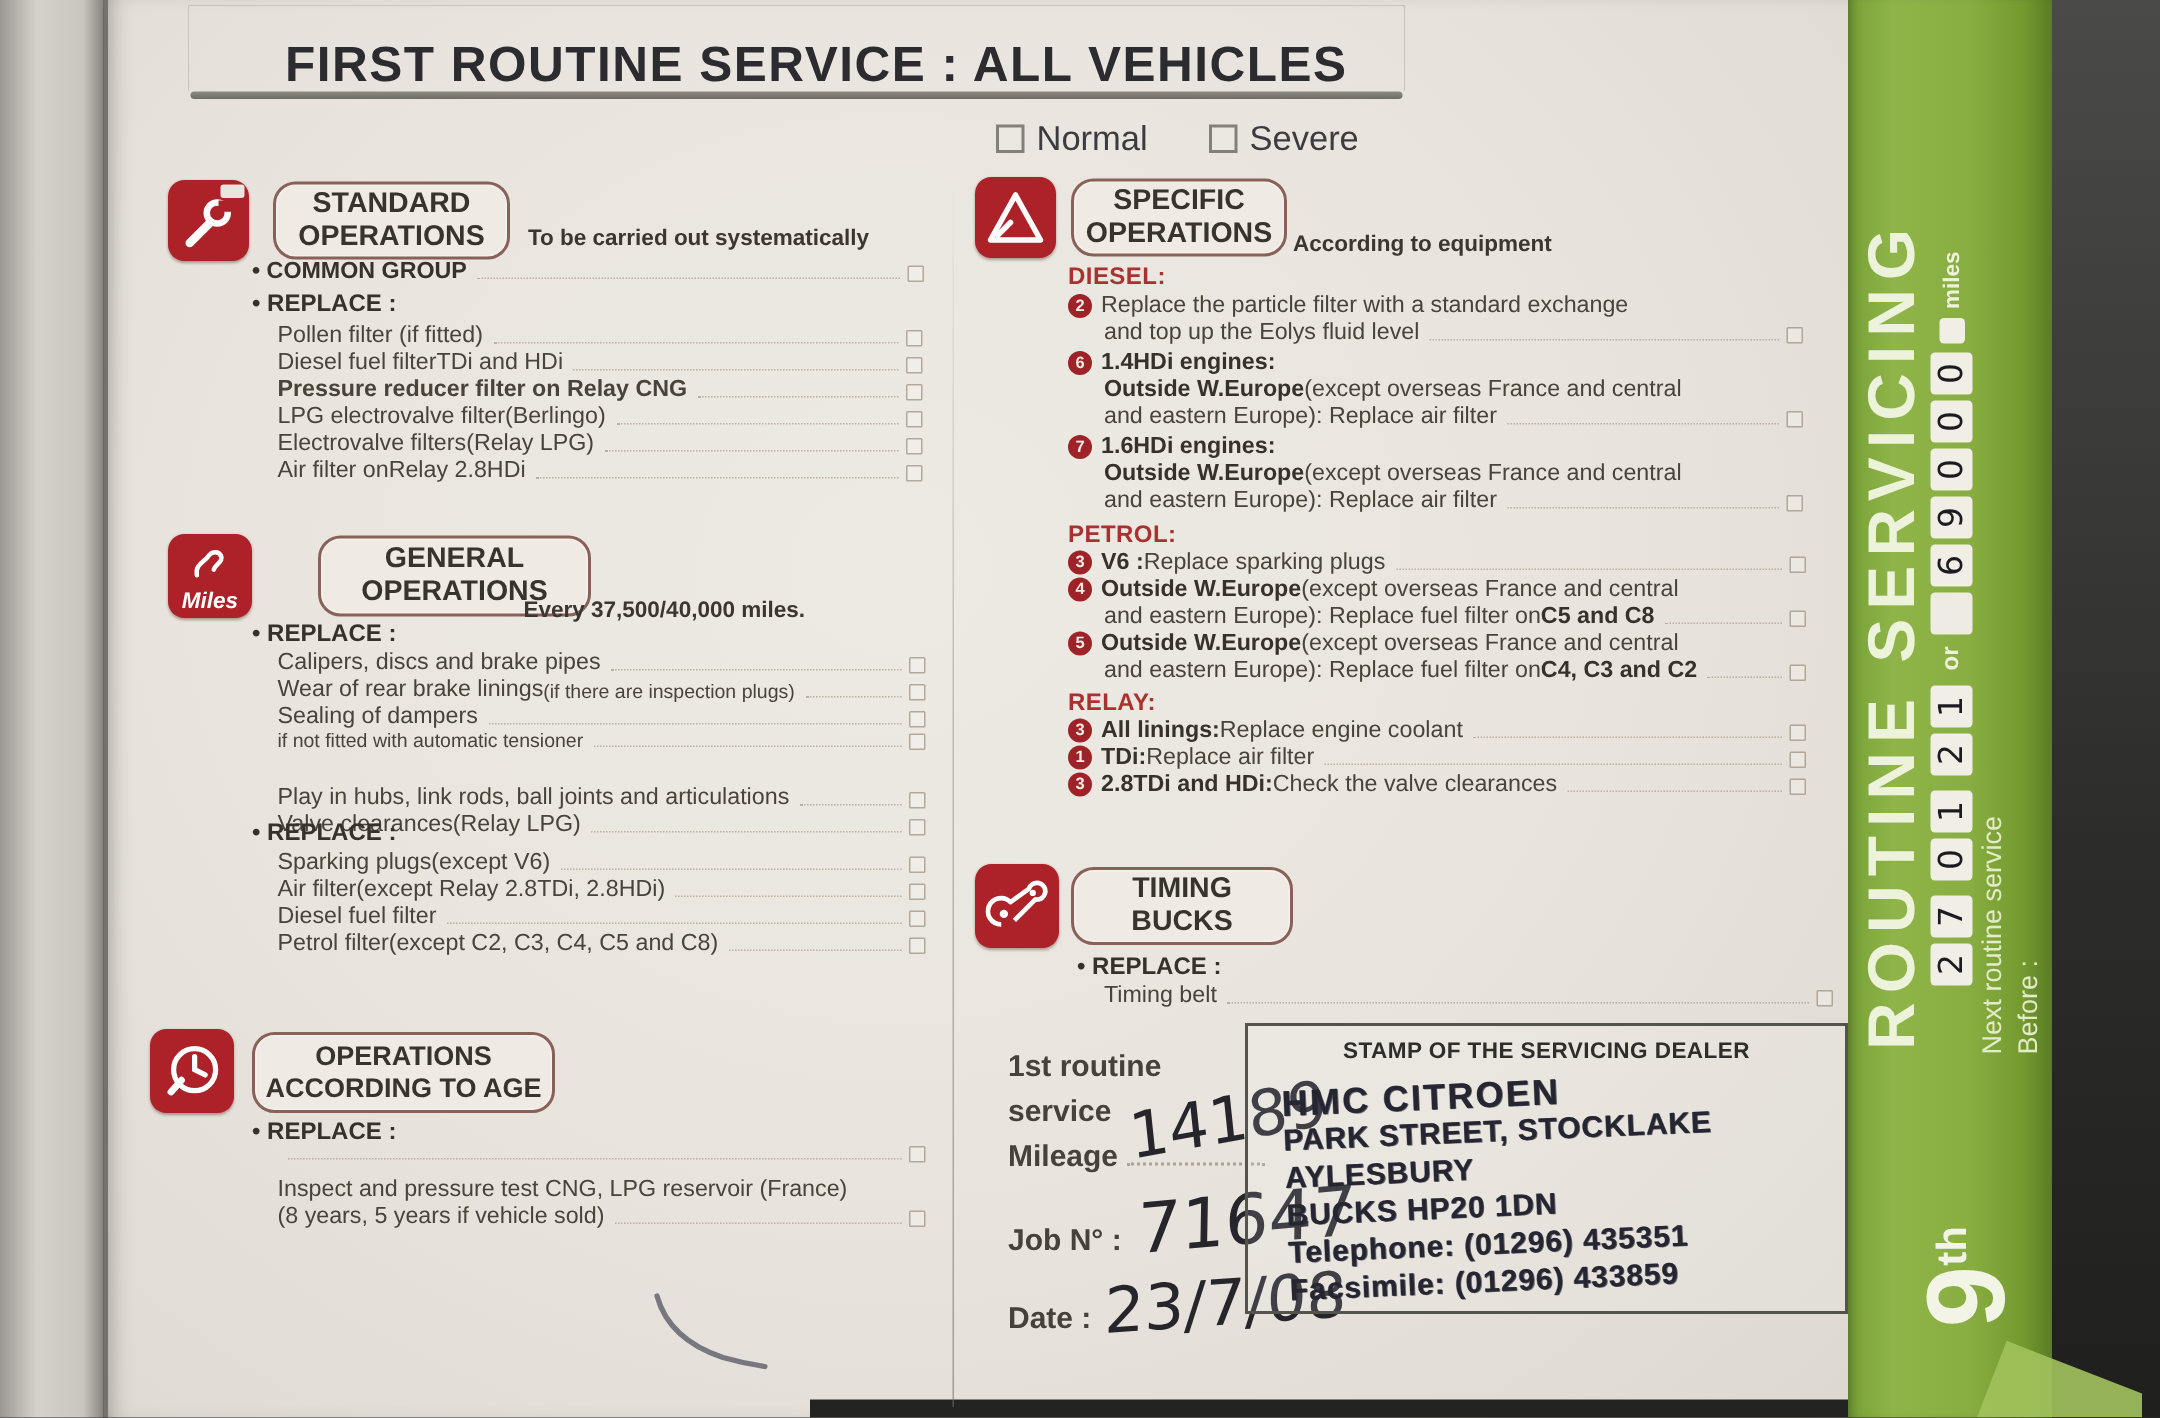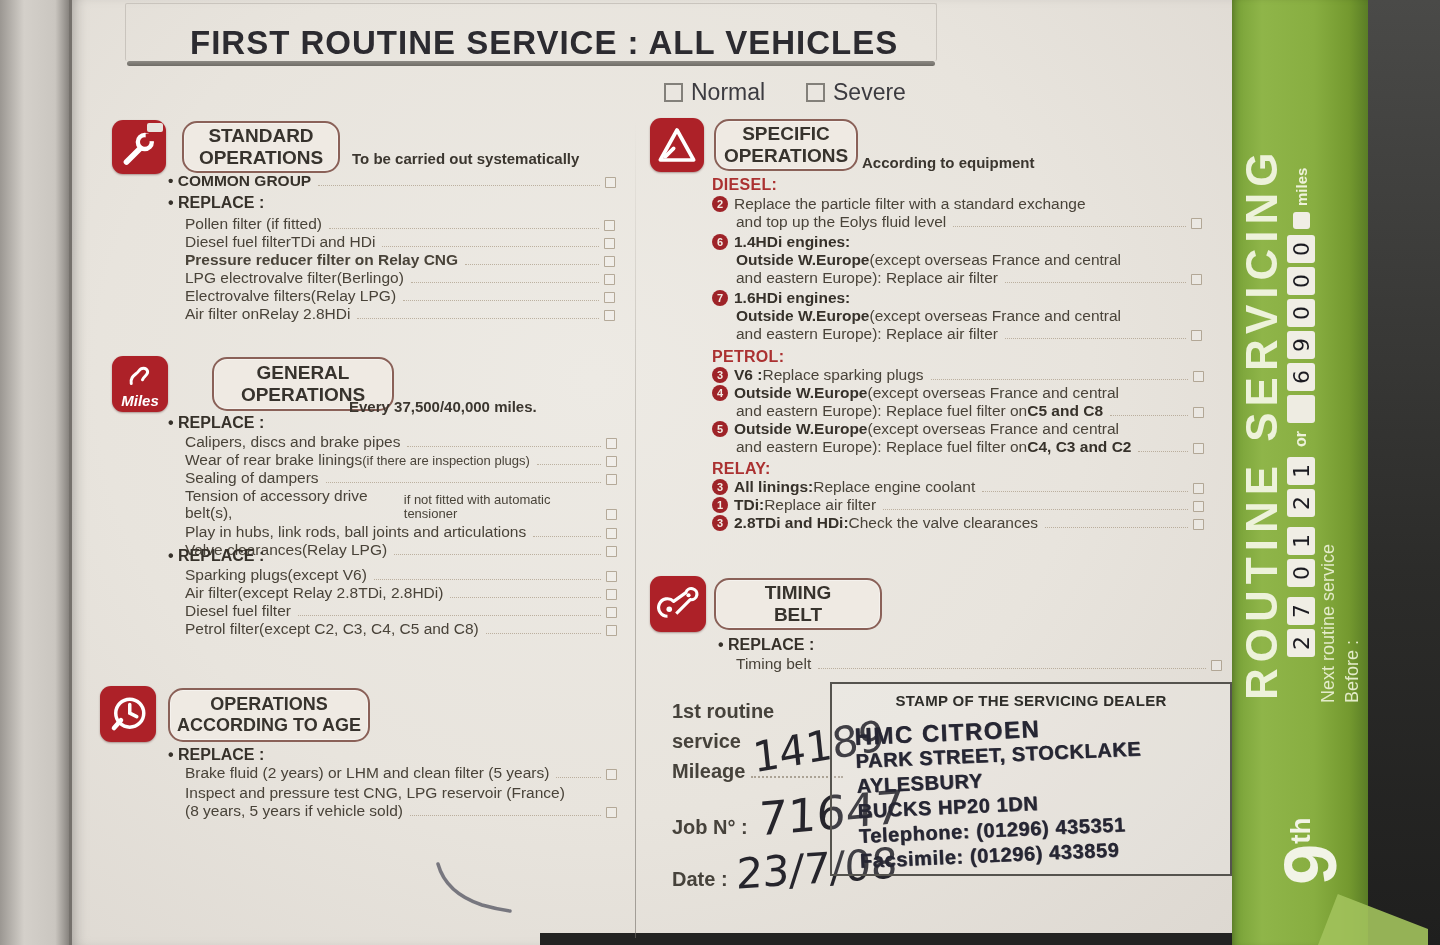--- a/index.html
+++ b/index.html
@@ -218,21 +218,20 @@
     <span class="sm">(if there are inspection plugs)</span>
   <span class="lead"></span>
     <span class="cb"></span>
 </div>
 <div class="hrow" style="left:185px; top:469px; width:432px;">
   <span>Sealing of dampers</span>
   <span class="lead"></span>
     <span class="cb"></span>
 </div>
 <div class="hrow" style="left:185px; top:487px; width:432px;">
-  <span>Tension of accessory drive belt(s), </span>
     <span class="sm">if not fitted with automatic tensioner</span>
   <span class="lead"></span>
     <span class="cb"></span>
 </div>
 <div class="hrow" style="left:185px; top:505px; width:432px;margin-top:36px;">
   <span>Valve clearances </span>
     <span class="it">(Relay LPG)</span>
   <span class="lead"></span>
     <span class="cb"></span>
 </div>
@@ -273,21 +272,20 @@
     <path d="M13 6.5 V11.5 L17 13.5" fill="none" stroke="#fff" stroke-width="2" stroke-linecap="round"></path>
     <path d="M4 20 L8 15.5" stroke="#fff" stroke-width="2.6" stroke-linecap="round"></path>
   </svg>
 </div>
 <div class="abs secbox" style="left:168px; top:688px; width:202px; height:54px; font-size:18px;">
   <div>OPERATIONS</div>
   <div>ACCORDING TO AGE</div>
 </div>
 <div class="bhead" style="left:168px; top:746px;">REPLACE :</div>
 <div class="hrow" style="left:185px; top:764px; width:432px;">
-  <span>Brake fluid (2 years) or LHM and clean filter (5 years)</span>
   <span class="lead"></span>
     <span class="cb"></span>
 </div>
 <div class="hrow" style="left:185px; top:784px; width:432px;">
   <span>Inspect and pressure test CNG, LPG reservoir (France)</span>
 </div>
 <div class="hrow" style="left:185px; top:802px; width:432px;">
   <span>(8 years, 5 years if vehicle sold)</span>
   <span class="lead"></span>
     <span class="cb"></span>
@@ -401,23 +399,23 @@
     <span class="cb"></span>
 </div>
 
 <div class="abs icon" style="left:650px; top:576px; width:56px; height:56px;">
   <svg width="42" height="42" viewBox="0 0 24 24">
     <path d="M6 19 A5 5 0 1 1 9.5 10.5 L16.5 5.5 A3.2 3.2 0 1 1 19 9.5 L11 17.5" fill="none" stroke="#fff" stroke-width="1.8" stroke-linejoin="round"></path>
     <circle cx="7" cy="15" r="1.6" fill="#fff"></circle>
     <circle cx="18" cy="7" r="1.2" fill="#fff"></circle>
   </svg>
 </div>
-<div class="abs secbox" style="left:714px; top:578px; width:168px; height:52px;">
+<div class="abs secbox" style="left:714px; top:578px; width:148px; height:52px;">
   <div>TIMING</div>
-  <div>BELT</div>
+  <div>BUCKS</div>
 </div>
 <div class="bhead" style="left:718px; top:636px;">REPLACE :</div>
 <div class="hrow" style="left:736px; top:655px; width:486px;">
   <span>Timing belt</span>
   <span class="lead"></span>
     <span class="cb"></span>
 </div>
 
 <div class="srlabel" style="left:672px; top:700px;">1st routine</div>
 <div class="srlabel" style="left:672px; top:730px;">service</div>

